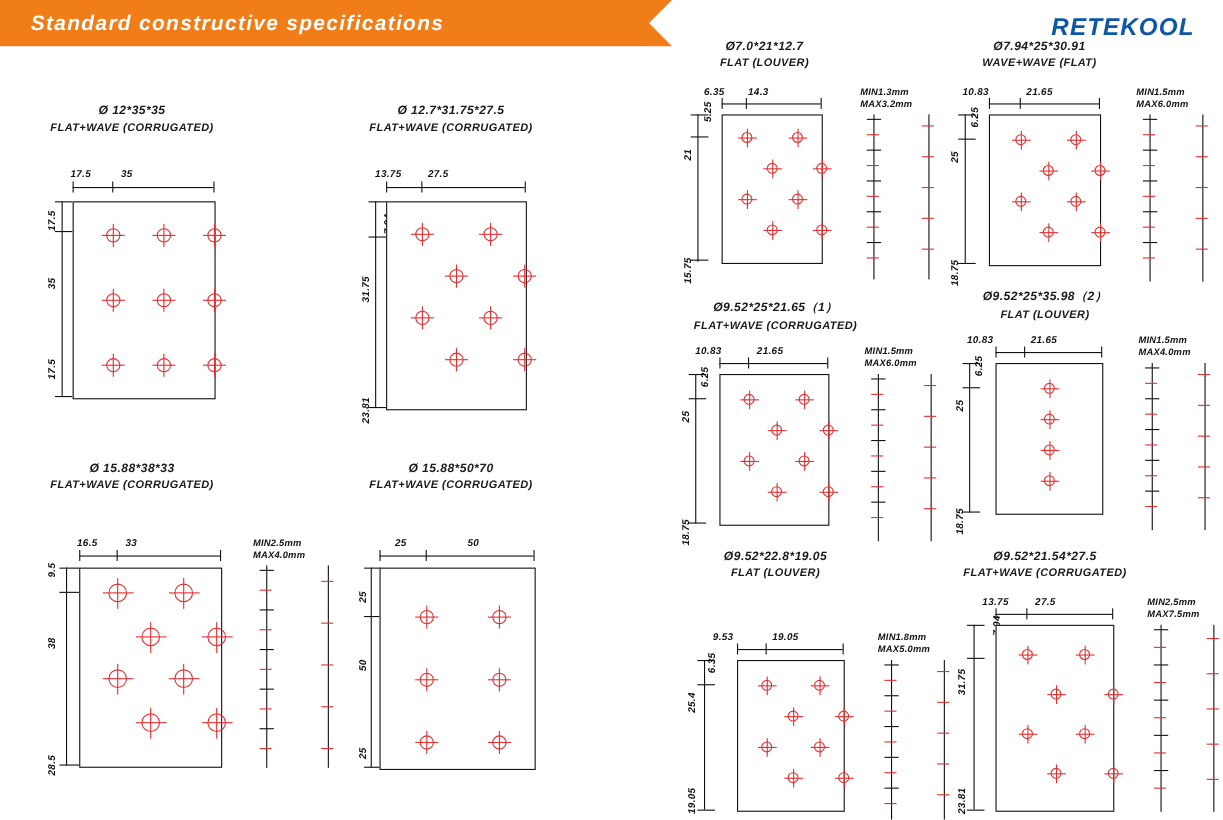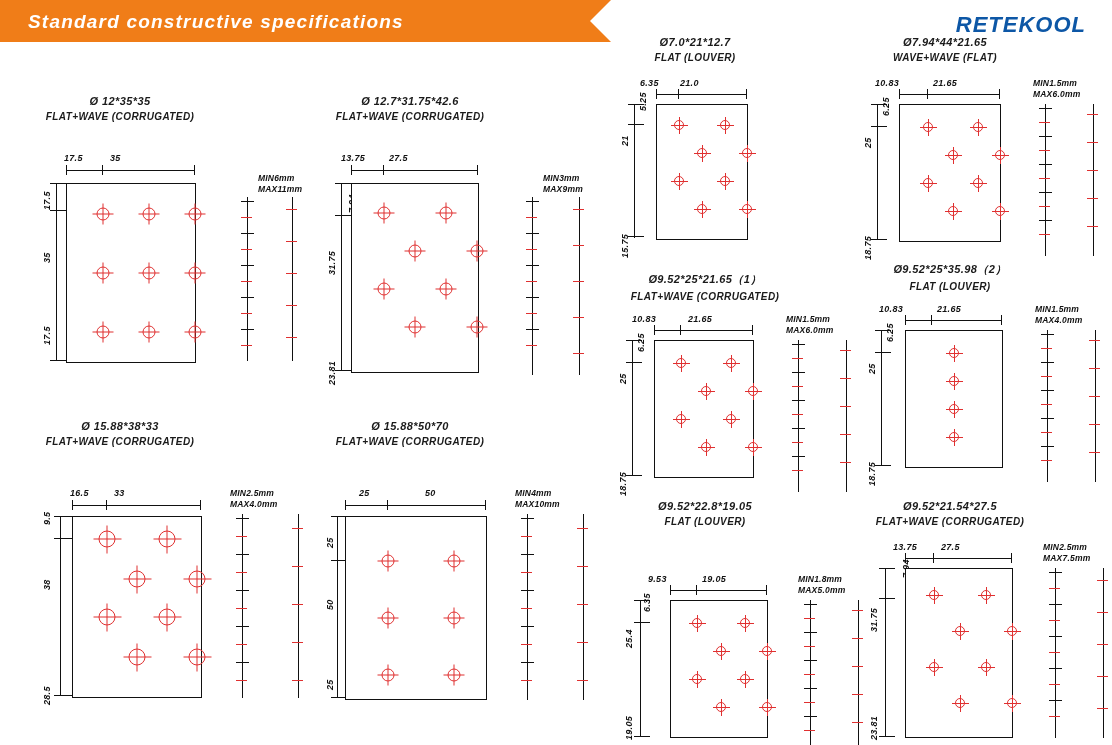--- a/index.html
+++ b/index.html
@@ -107,45 +107,24 @@
     <div class="hole" style="left:82px;top:30px;"></div>
     <div class="hole" style="left:128px;top:30px;"></div>
     <div class="hole" style="left:36px;top:89px;"></div>
     <div class="hole" style="left:82px;top:89px;"></div>
     <div class="hole" style="left:128px;top:89px;"></div>
     <div class="hole" style="left:36px;top:148px;"></div>
     <div class="hole" style="left:82px;top:148px;"></div>
     <div class="hole" style="left:128px;top:148px;"></div>
   </div>
 
-  <div class="sideview" style="left:212px;top:78px;width:70px;height:190px;">
-    <div class="sidelbl" style="left:26px;top:0px;">MIN6mm</div>
-    <div class="sidelbl" style="left:26px;top:11px;">MAX11mm</div>
-    <div class="sideline" style="left:15px;top:24px;height:164px;"></div>
-    <div class="sideline" style="left:60px;top:24px;height:164px;"></div>
-    <div class="wavemark blk" style="left:9px;top:28px;"></div>
-    <div class="wavemark" style="left:9px;top:44px;"></div>
-    <div class="wavemark blk" style="left:9px;top:60px;"></div>
-    <div class="wavemark" style="left:9px;top:76px;"></div>
-    <div class="wavemark blk" style="left:9px;top:92px;"></div>
-    <div class="wavemark" style="left:9px;top:108px;"></div>
-    <div class="wavemark blk" style="left:9px;top:124px;"></div>
-    <div class="wavemark" style="left:9px;top:140px;"></div>
-    <div class="wavemark blk" style="left:9px;top:156px;"></div>
-    <div class="wavemark" style="left:9px;top:172px;"></div>
-    <div class="wavemark" style="left:54px;top:36px;"></div>
-    <div class="wavemark" style="left:54px;top:68px;"></div>
-    <div class="wavemark" style="left:54px;top:100px;"></div>
-    <div class="wavemark" style="left:54px;top:132px;"></div>
-    <div class="wavemark" style="left:54px;top:164px;"></div>
-  </div>
 </div>
 
 <div class="panel" style="left:305px;top:95px;width:290px;height:300px;">
-  <div class="cap" style="width:210px;">Ø 12.7*31.75*42.6</div>
+  <div class="cap" style="width:210px;">Ø 12.7*31.75*27.5</div>
   <div class="cap sub" style="width:210px;">FLAT+WAVE (CORRUGATED)</div>
 
   <div class="dimh" style="left:46px;top:75px;width:126px;"></div>
   <div class="tick" style="left:46px;top:70px;width:1px;height:10px;"></div>
   <div class="tick" style="left:78px;top:70px;width:1px;height:10px;"></div>
   <div class="tick" style="left:172px;top:70px;width:1px;height:10px;"></div>
   <div class="lbl" style="left:36px;top:58px;">13.75</div>
   <div class="lbl" style="left:84px;top:58px;">27.5</div>
 
   <div class="lbl rot" style="left:42px;top:118px;">7.94</div>
@@ -160,41 +139,20 @@
     <div class="hole" style="left:32px;top:29px;"></div>
     <div class="hole" style="left:94px;top:29px;"></div>
     <div class="hole" style="left:63px;top:67px;"></div>
     <div class="hole" style="left:125px;top:67px;"></div>
     <div class="hole" style="left:32px;top:105px;"></div>
     <div class="hole" style="left:94px;top:105px;"></div>
     <div class="hole" style="left:63px;top:143px;"></div>
     <div class="hole" style="left:125px;top:143px;"></div>
   </div>
 
-  <div class="sideview" style="left:212px;top:78px;width:75px;height:200px;">
-    <div class="sidelbl" style="left:26px;top:0px;">MIN3mm</div>
-    <div class="sidelbl" style="left:26px;top:11px;">MAX9mm</div>
-    <div class="sideline" style="left:15px;top:24px;height:178px;"></div>
-    <div class="sideline" style="left:62px;top:24px;height:178px;"></div>
-    <div class="wavemark blk" style="left:9px;top:28px;"></div>
-    <div class="wavemark" style="left:9px;top:44px;"></div>
-    <div class="wavemark blk" style="left:9px;top:60px;"></div>
-    <div class="wavemark" style="left:9px;top:76px;"></div>
-    <div class="wavemark blk" style="left:9px;top:92px;"></div>
-    <div class="wavemark" style="left:9px;top:108px;"></div>
-    <div class="wavemark blk" style="left:9px;top:124px;"></div>
-    <div class="wavemark" style="left:9px;top:140px;"></div>
-    <div class="wavemark blk" style="left:9px;top:156px;"></div>
-    <div class="wavemark" style="left:9px;top:172px;"></div>
-    <div class="wavemark" style="left:56px;top:36px;"></div>
-    <div class="wavemark" style="left:56px;top:72px;"></div>
-    <div class="wavemark" style="left:56px;top:108px;"></div>
-    <div class="wavemark" style="left:56px;top:144px;"></div>
-    <div class="wavemark" style="left:56px;top:180px;"></div>
-  </div>
 </div>
 
 <div class="panel" style="left:20px;top:420px;width:290px;height:300px;">
   <div class="cap" style="width:200px;">Ø 15.88*38*33</div>
   <div class="cap sub" style="width:200px;">FLAT+WAVE (CORRUGATED)</div>
 
   <div class="dimh" style="left:52px;top:85px;width:128px;"></div>
   <div class="tick" style="left:52px;top:80px;width:1px;height:10px;"></div>
   <div class="tick" style="left:86px;top:80px;width:1px;height:10px;"></div>
   <div class="tick" style="left:180px;top:80px;width:1px;height:10px;"></div>
@@ -264,77 +222,77 @@
 
   <div class="plate" style="left:40px;top:96px;width:140px;height:182px;">
     <div class="hole" style="left:42px;top:44px;"></div>
     <div class="hole" style="left:108px;top:44px;"></div>
     <div class="hole" style="left:42px;top:101px;"></div>
     <div class="hole" style="left:108px;top:101px;"></div>
     <div class="hole" style="left:42px;top:158px;"></div>
     <div class="hole" style="left:108px;top:158px;"></div>
   </div>
 
-  <div class="sideview" style="left:200px;top:68px;width:90px;height:212px;">
-    <div class="sidelbl" style="left:10px;top:0px;">MIN4mm</div>
-    <div class="sidelbl" style="left:10px;top:11px;">MAX10mm</div>
-    <div class="sideline" style="left:22px;top:26px;height:186px;"></div>
-    <div class="sideline" style="left:78px;top:26px;height:186px;"></div>
-    <div class="wavemark blk" style="left:16px;top:30px;"></div>
-    <div class="wavemark" style="left:16px;top:48px;"></div>
-    <div class="wavemark blk" style="left:16px;top:66px;"></div>
-    <div class="wavemark" style="left:16px;top:84px;"></div>
-    <div class="wavemark blk" style="left:16px;top:102px;"></div>
-    <div class="wavemark" style="left:16px;top:120px;"></div>
-    <div class="wavemark blk" style="left:16px;top:138px;"></div>
-    <div class="wavemark" style="left:16px;top:156px;"></div>
-    <div class="wavemark blk" style="left:16px;top:174px;"></div>
-    <div class="wavemark" style="left:16px;top:192px;"></div>
-    <div class="wavemark" style="left:72px;top:40px;"></div>
-    <div class="wavemark" style="left:72px;top:78px;"></div>
-    <div class="wavemark" style="left:72px;top:116px;"></div>
-    <div class="wavemark" style="left:72px;top:154px;"></div>
-    <div class="wavemark" style="left:72px;top:192px;"></div>
-  </div>
 </div>
 
 <div class="panel" style="left:610px;top:36px;width:250px;height:230px;">
   <div class="cap" style="width:170px;">Ø7.0*21*12.7</div>
   <div class="cap sub" style="width:170px;">FLAT (LOUVER)</div>
 
   <div class="dimh" style="left:46px;top:58px;width:90px;"></div>
   <div class="tick" style="left:46px;top:53px;width:1px;height:10px;"></div>
   <div class="tick" style="left:68px;top:53px;width:1px;height:10px;"></div>
   <div class="tick" style="left:136px;top:53px;width:1px;height:10px;"></div>
   <div class="lbl" style="left:30px;top:42px;">6.35</div>
-  <div class="lbl" style="left:70px;top:42px;">21.0</div>
+  <div class="lbl" style="left:70px;top:42px;">14.3</div>
 
   <div class="lbl rot" style="left:28px;top:75px;">5.25</div>
   <div class="lbl rot" style="left:10px;top:110px;">21</div>
   <div class="lbl rot" style="left:10px;top:222px;">15.75</div>
   <div class="dimv" style="left:24px;top:68px;height:134px;"></div>
   <div class="dimh" style="left:18px;top:68px;width:16px;"></div>
   <div class="dimh" style="left:18px;top:88px;width:16px;"></div>
   <div class="dimh" style="left:18px;top:200px;width:16px;"></div>
 
   <div class="plate" style="left:46px;top:68px;width:90px;height:134px;">
     <div class="hole small" style="left:22px;top:20px;"></div>
     <div class="hole small" style="left:68px;top:20px;"></div>
     <div class="hole small" style="left:45px;top:48px;"></div>
     <div class="hole small" style="left:90px;top:48px;"></div>
     <div class="hole small" style="left:22px;top:76px;"></div>
     <div class="hole small" style="left:68px;top:76px;"></div>
     <div class="hole small" style="left:45px;top:104px;"></div>
     <div class="hole small" style="left:90px;top:104px;"></div>
   </div>
 
+  <div class="sideview" style="left:160px;top:42px;width:90px;height:178px;">
+    <div class="sidelbl" style="left:12px;top:0px;">MIN1.3mm</div>
+    <div class="sidelbl" style="left:12px;top:11px;">MAX3.2mm</div>
+    <div class="sideline" style="left:24px;top:26px;height:150px;"></div>
+    <div class="sideline" style="left:74px;top:26px;height:150px;"></div>
+    <div class="wavemark blk" style="left:18px;top:30px;"></div>
+    <div class="wavemark" style="left:18px;top:44px;"></div>
+    <div class="wavemark blk" style="left:18px;top:58px;"></div>
+    <div class="wavemark" style="left:18px;top:72px;"></div>
+    <div class="wavemark blk" style="left:18px;top:86px;"></div>
+    <div class="wavemark" style="left:18px;top:100px;"></div>
+    <div class="wavemark blk" style="left:18px;top:114px;"></div>
+    <div class="wavemark" style="left:18px;top:128px;"></div>
+    <div class="wavemark blk" style="left:18px;top:142px;"></div>
+    <div class="wavemark" style="left:18px;top:156px;"></div>
+    <div class="wavemark" style="left:68px;top:36px;"></div>
+    <div class="wavemark" style="left:68px;top:64px;"></div>
+    <div class="wavemark" style="left:68px;top:92px;"></div>
+    <div class="wavemark" style="left:68px;top:120px;"></div>
+    <div class="wavemark" style="left:68px;top:148px;"></div>
+  </div>
 </div>
 
 <div class="panel" style="left:855px;top:36px;width:250px;height:230px;">
-  <div class="cap" style="width:180px;">Ø7.94*44*21.65</div>
+  <div class="cap" style="width:180px;">Ø7.94*25*30.91</div>
   <div class="cap sub" style="width:180px;">WAVE+WAVE (FLAT)</div>
 
   <div class="dimh" style="left:44px;top:58px;width:100px;"></div>
   <div class="tick" style="left:44px;top:53px;width:1px;height:10px;"></div>
   <div class="tick" style="left:72px;top:53px;width:1px;height:10px;"></div>
   <div class="tick" style="left:144px;top:53px;width:1px;height:10px;"></div>
   <div class="lbl" style="left:20px;top:42px;">10.83</div>
   <div class="lbl" style="left:78px;top:42px;">21.65</div>
 
   <div class="lbl rot" style="left:26px;top:80px;">6.25</div>

